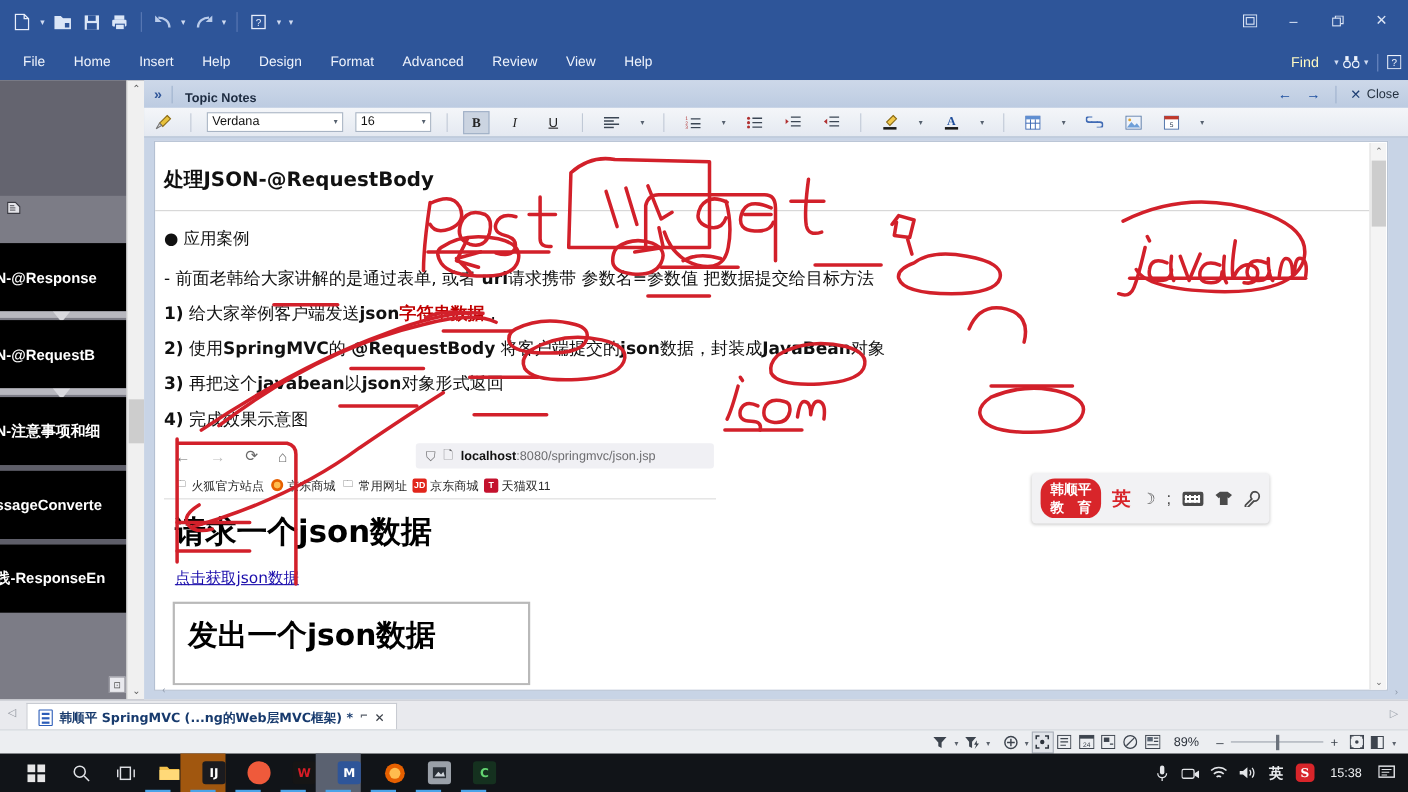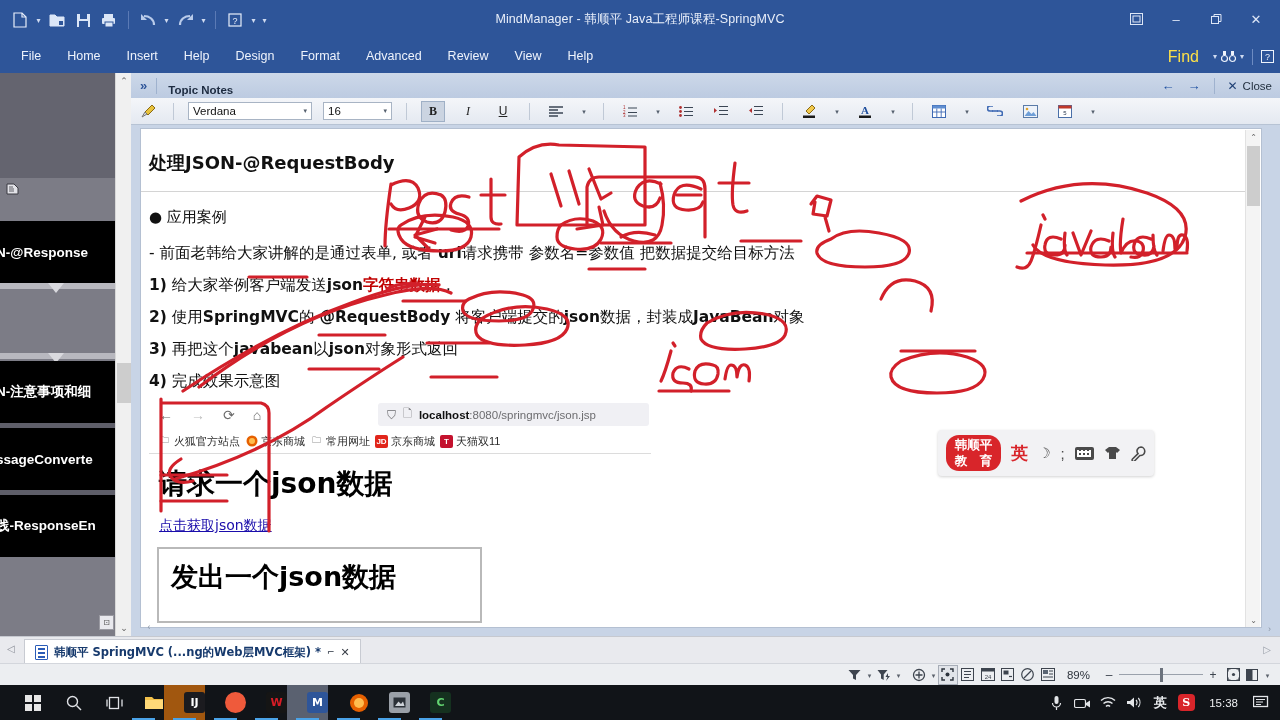--- a/index.html
+++ b/index.html
@@ -33,21 +33,21 @@
     color:#dde6f6; font-size:13px; }
 
   
   .ribbon {
     position:absolute; left:0; top:40px; width:1280px; height:33px;
     background:#2e5599;
   }
   .ribbon-tabs { display:flex; align-items:center; height:33px; padding-left:8px; }
   .rtab { color:#eef3fc; font-size:12.5px; padding:0 13px; height:33px; line-height:33px; }
   .ribbon-right { position:absolute; right:6px; top:0; height:33px; display:flex; align-items:center; gap:4px; }
-  .find-label { color:#fde047; font-size:16px; padding-right:10px; }
+  .find-label { color:#fef9c3; font-size:13px; padding-right:10px; }
   .mini-caret { color:#cfdaf0; font-size:8px; }
   .ribbon-icon { color:#eef3fc; font-size:13px; display:flex; align-items:center; }
   .vsep { width:1px; height:16px; background:#6d8bc2; margin:0 4px; }
 
   
   .map-pane {
     position:absolute; left:0; top:73px; width:131px; height:563px;
     background:#7c7c86; overflow:hidden;
   }
   .map-top { position:absolute; left:0; top:0; width:115px; height:105px; background:#64646f; }
@@ -332,21 +332,20 @@
       <div class="qa-btn">
         <svg width="14" height="14" viewBox="0 0 14 14">
             <rect x="1" y="1" width="12" height="12" fill="none" stroke="#e8eefb" stroke-width="1.2"></rect>
             <text x="7" y="10.5" font-size="9" fill="#e8eefb" text-anchor="middle" font-family="Liberation Sans">?</text>
           </svg>
       </div>
       <div class="qa-caret">▾</div>
       <div class="qa-caret">▾</div>
     </div>
 
-    <div class="win-title">MindManager - 韩顺平 Java工程师课程-SpringMVC</div>
 
     <div class="win-ctrls">
       <div class="win-ctrl">
         <svg width="13" height="12" viewBox="0 0 13 12">
             <rect x="0.5" y="0.5" width="12" height="11" fill="none" stroke="#dde6f6"></rect>
             <rect x="3" y="3" width="7" height="6" fill="none" stroke="#dde6f6"></rect>
           </svg>
       </div>
       <div class="win-ctrl">‒</div>
       <div class="win-ctrl">
@@ -402,20 +401,23 @@
           <path d="M3 4h4M3 6h5M3 8h5" stroke="#3a3a42" stroke-width="0.8"></path>
         </svg>
     </div>
 
     <div class="node" style="top:148px;width:115px;height:62px;">
       <span style="margin-left:-4px">N-@Response</span>
     </div>
     <div class="node-gap" style="top:210px;"></div>
     <div class="diamond" style="top:210px;"></div>
 
+    <div class="node" style="top:218px;width:115px;height:62px;">
+      <span style="margin-left:-4px">N-@RequestB</span>
+    </div>
     <div class="node-gap" style="top:280px;"></div>
     <div class="diamond" style="top:280px;"></div>
 
     <div class="node" style="top:288px;width:115px;height:62px;">
       <span style="margin-left:-4px">N-注意事项和细</span>
     </div>
     <div class="node-gap" style="top:350px;height:5px;background:#5e5e69;"></div>
 
     <div class="node" style="top:355px;width:115px;height:62px;">
       <span style="margin-left:-4px">ssageConverte</span>

